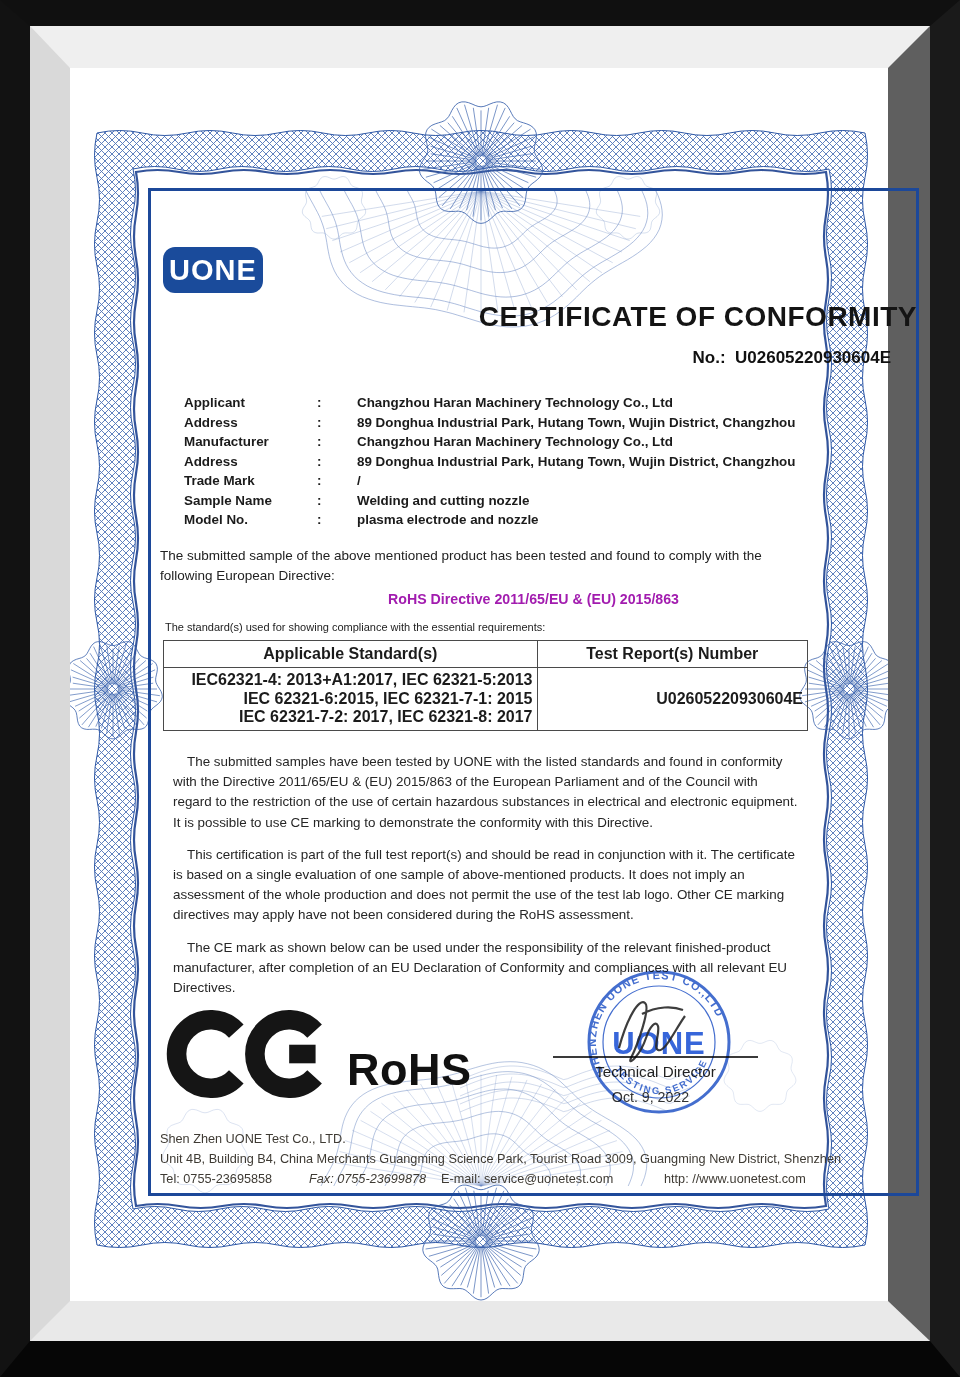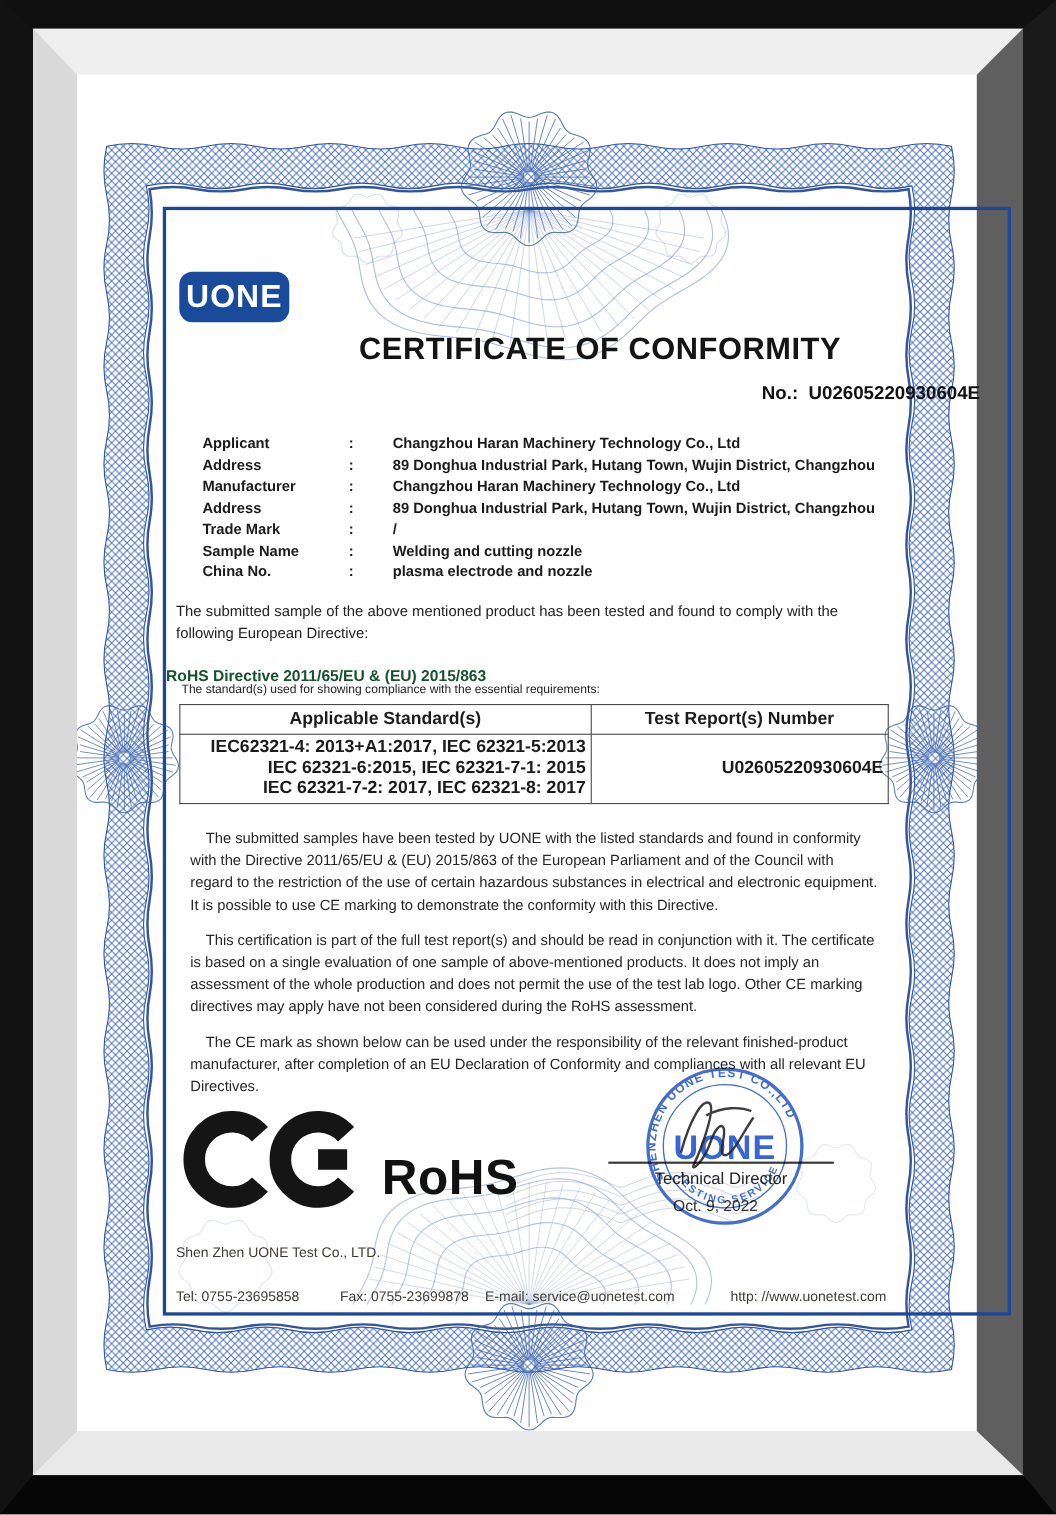--- a/index.html
+++ b/index.html
@@ -11,30 +11,30 @@
   .frame2{position:absolute;left:30px;top:26px;right:30px;bottom:36px;border-style:solid;
           border-width:42px 42px 40px 40px;border-color:#efefef #5f5f5f #e9e9e9 #d9d9d9;
           z-index:2;pointer-events:none;}
   #deco{position:absolute;left:0;top:0;width:960px;height:1377px;z-index:1;pointer-events:none;}
   
   .content{position:absolute;left:148px;top:188px;width:771px;height:1008px;
            border:3px solid #1c4899;box-sizing:border-box;z-index:2;background:transparent;}
   .logo{position:absolute;left:12px;top:56px;width:100px;height:46px;background:#1a4b9b;
         border-radius:12px;color:#fff;font-weight:bold;font-size:29px;line-height:46px;
         text-align:center;letter-spacing:1px;}
-  .title{position:absolute;left:12px;top:110px;width:100%;text-align:center;font-weight:bold;
+  .title{position:absolute;left:1px;top:110px;width:100%;text-align:right;font-weight:bold;
          font-size:28px;letter-spacing:.5px;color:#141414;}
   .cert-no{position:absolute;right:25px;top:157px;font-weight:bold;font-size:17px;color:#111;}
   .info{position:absolute;left:17px;top:202px;width:630px;font-size:13.4px;font-weight:bold;color:#1b1b1b;}
   .irow{display:flex;height:19.5px;line-height:19.5px;}
   .il{width:133px;margin-left:16px;}
   .ic{width:40px;}
   .iv{flex:1;}
   .intro{position:absolute;left:9px;top:355px;width:650px;font-size:13.5px;line-height:19.5px;color:#222;}
-  .directive{position:absolute;left:0;top:416px;width:100%;font-weight:bold;font-size:14.2px;color:#14532d;}
+  .directive{position:absolute;left:0;top:400px;width:100%;text-align:center;font-weight:bold;font-size:14.2px;color:#a21caf;}
   .stdintro{position:absolute;left:14px;top:430px;font-size:11px;color:#222;}
   .stdtable{position:absolute;left:12px;top:449px;width:645px;border-collapse:collapse;font-size:16px;color:#1b1b1b;}
   .stdtable th,.stdtable td{border:1.5px solid #4a4a4a;text-align:center;padding:2px 4px;}
   .stdtable th{font-weight:normal;height:22px;}
   .stdtable td{height:58px;text-align:right;}
   .stdtable .c1{width:58%;font-weight:bold;line-height:18.5px;}
   .stdtable .c2{width:42%;font-weight:bold;}
   .paras{position:absolute;left:10px;top:549px;width:650px;font-size:13.4px;line-height:20.2px;color:#262626;}
   .paras p{margin:12px;text-indent:14px;}
   .ce{position:absolute;left:14px;top:817px;width:170px;height:93px;}
@@ -129,21 +129,21 @@
           <span class="il">Trade Mark</span>
           <span class="ic">:</span>
           <span class="iv">/</span>
         </div>
       <div class="irow">
           <span class="il">Sample Name</span>
           <span class="ic">:</span>
           <span class="iv">Welding and cutting nozzle</span>
         </div>
       <div class="irow">
-          <span class="il">China No.</span>
+          <span class="il">Model No.</span>
           <span class="ic">:</span>
           <span class="iv">plasma electrode and nozzle</span>
         </div>
     </div>
 
     <div class="intro">The submitted sample of the above mentioned product has been tested and found to comply with the following European Directive:</div>
 
     <div class="directive">RoHS Directive 2011/65/EU &amp; (EU) 2015/863</div>
 
     <div class="stdintro">The standard(s) used for showing compliance with the essential requirements:</div>
@@ -194,20 +194,21 @@
         <textPath href="#arcTop" startOffset="2">SHENZHEN UONE TEST CO.,LTD</textPath>
       </text>
       <text font-size="9.5" font-weight="bold" fill="#3a66cc" letter-spacing="2" font-family="Liberation Sans, sans-serif">
         <textPath href="#arcBot" startOffset="8">TESTING SERVICE</textPath>
       </text>
       <text x="80" y="92" text-anchor="middle" font-size="31" font-weight="bold" fill="#2c5ed8" letter-spacing="1" font-family="Liberation Sans, sans-serif">UONE</text>
       <path d="M40,86 C48,56 60,36 66,41 C72,46 58,84 52,96 C48,105 61,94 67,76 C71,64 77,58 79,64 C81,71 74,86 79,88 C86,91 97,66 106,54 M63,52 C78,44 94,44 104,48" fill="none" stroke="#1c1c1c" stroke-width="2.2" opacity=".9"></path>
     </svg>
 
     <div class="f1">Shen Zhen UONE Test Co., LTD.</div>
+    <div class="f2">Unit 4B, Building B4, China Merchants Guangming Science Park, Tourist Road 3009, Guangming New District, Shenzhen</div>
     <div class="f3">
       <span style="left:0;">Tel: 0755-23695858</span>
-      <span style="left:149px;">Fax: 0755-23699878</span>
+      <span style="left:149px;font-style:italic;">Fax: 0755-23699878</span>
       <span style="left:281px;">E-mail: service@uonetest.com</span>
       <span style="left:504px;">http: //www.uonetest.com</span>
     </div>
   </div>
 </div>
 
 </body></html>

